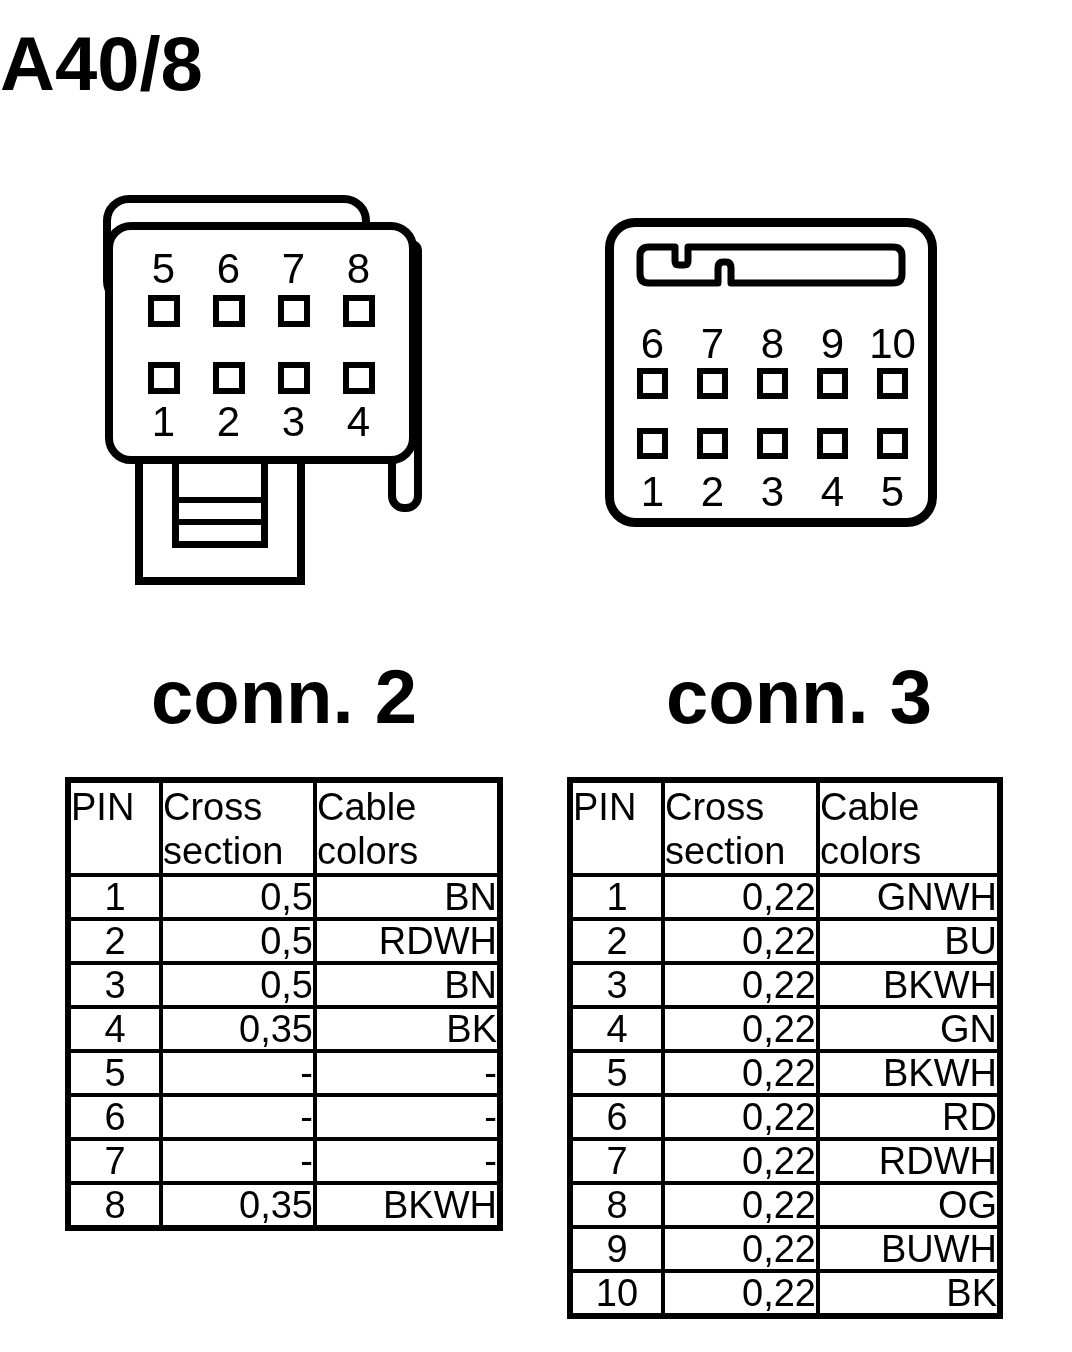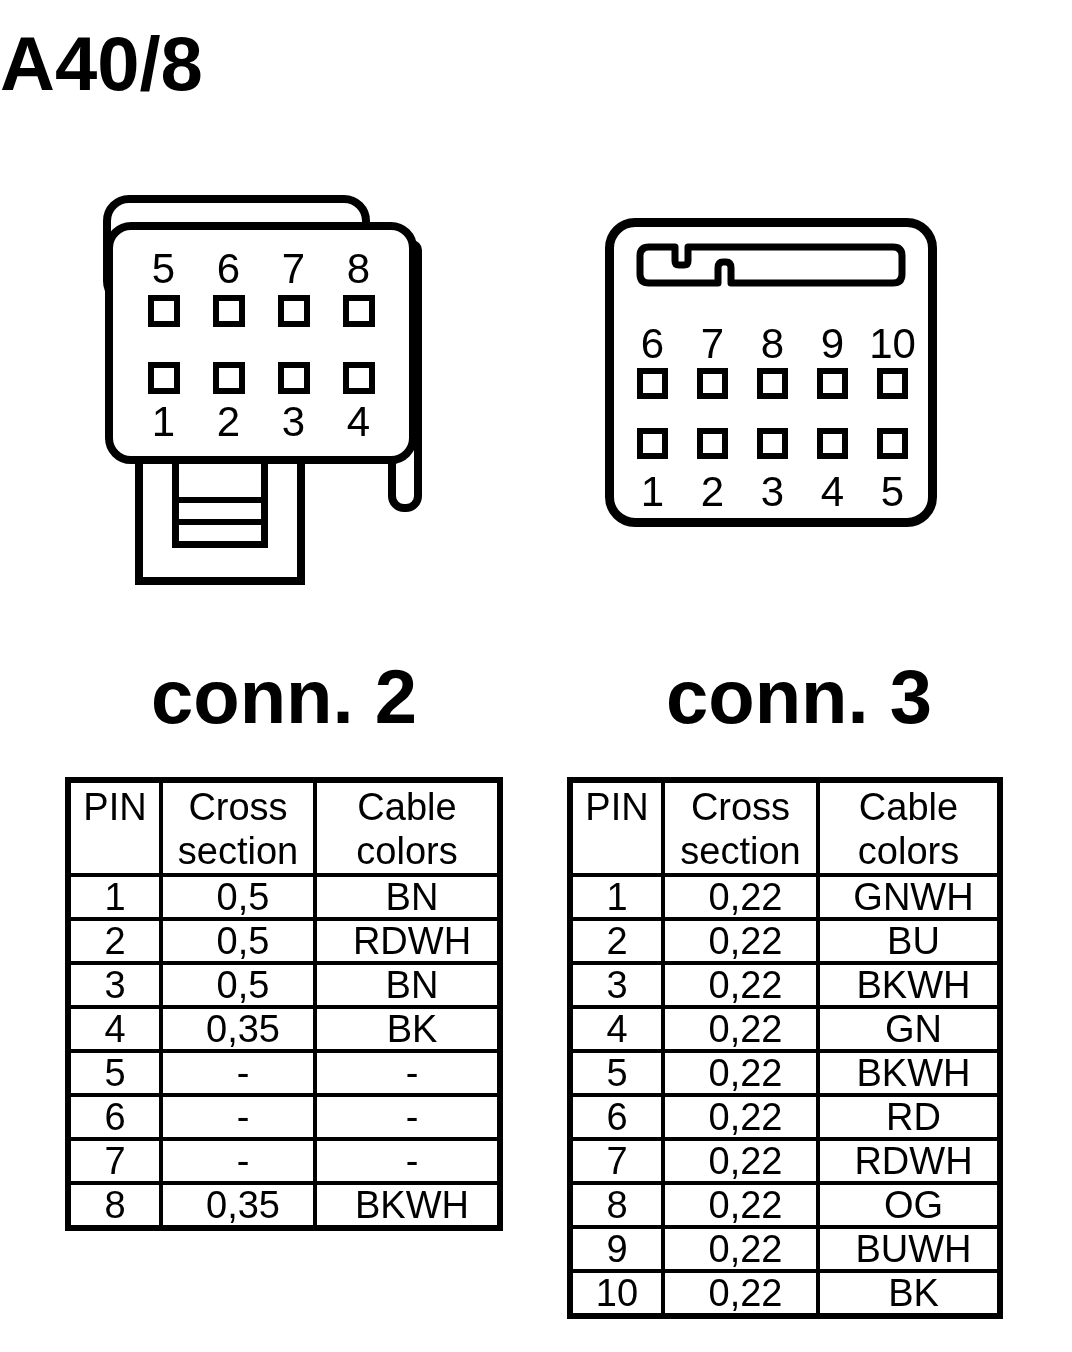--- a/index.html
+++ b/index.html
@@ -53,26 +53,26 @@
 
   
   table.pin-table{
     position:absolute;border-collapse:collapse;table-layout:fixed;
     border:6px solid #000;font-size:38px;background:#fff;
   }
   .table-left{left:65px;top:777px;width:438px;}
   .table-right{left:567px;top:777px;width:436px;}
   table.pin-table th, table.pin-table td{border:4px solid #000;overflow:hidden;}
   table.pin-table th{
-    font-weight:normal;text-align:center;vertical-align:top;
+    font-weight:normal;text-align:left;vertical-align:top;
     line-height:44px;height:86px;padding:2px 0 0 0;
   }
   table.pin-table td{height:39px;line-height:40px;padding:0;}
   table.pin-table td.c0{text-align:center;}
-  table.pin-table td.c1, table.pin-table td.c2{text-align:center;padding-left:10px;}
+  table.pin-table td.c1, table.pin-table td.c2{text-align:right;padding-left:10px;}
 </style>
 </head>
 <body>
 
 <div class="page-title">A40/8</div>
 
 <div>
   <div class="shape cl-bg"></div>
   <div class="shape cl-strip"></div>
   <div class="shape cl-tab-outer"></div>

